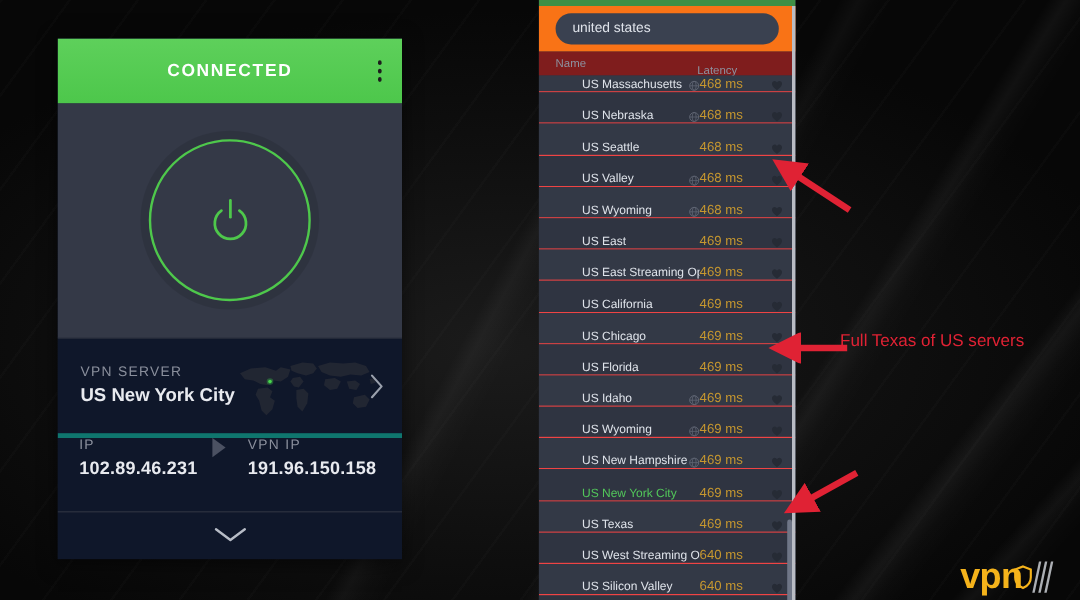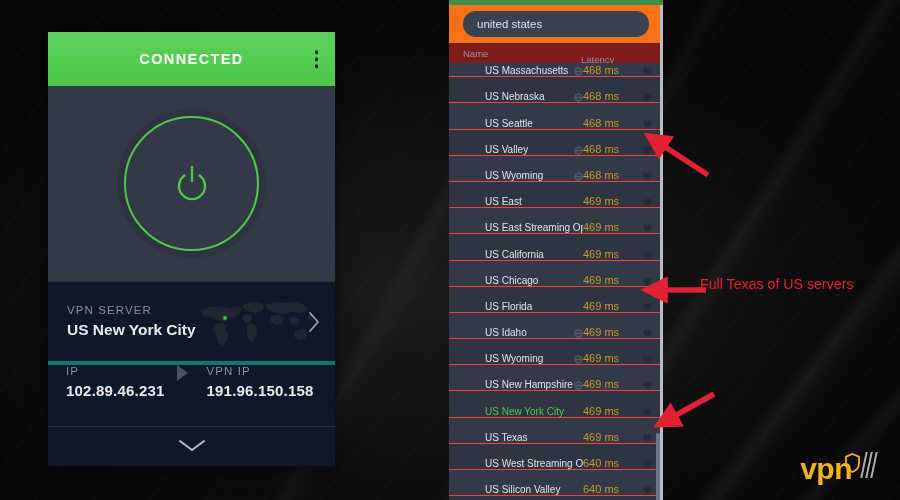--- a/index.html
+++ b/index.html
@@ -199,22 +199,22 @@
     width: 196px;
     color: #e02234;
     font-size: 14.2px;
     line-height: 20px;
     font-weight: 500;
   }
 
   
   #logo {
     position: absolute;
-    right: 18px; bottom: 14px;
-    display: flex; align-items: flex-start; margin-top: 32px;
+    right: 18px; bottom: 2px;
+    display: flex; align-items: center; margin-top: 32px;
   }
   #logo-vpn { color: #f5b31b; font-size: 30px; font-weight: bold; letter-spacing: -0.5px; }
   #logo-shield { margin: 0 0px 0 -8px; }
   #logo-bars { display:flex; gap:3px; margin: 0 7px 0 2px; }
   #logo-bars i { display:block; width:2px; height:26px; background:#c9ccd2; transform: skewX(-12deg); opacity:.85; }
   #logo-central { color: #c6c9cf; font-size: 30px; letter-spacing: -0.3px; }
 </style>
 </head>
 <body>
 

